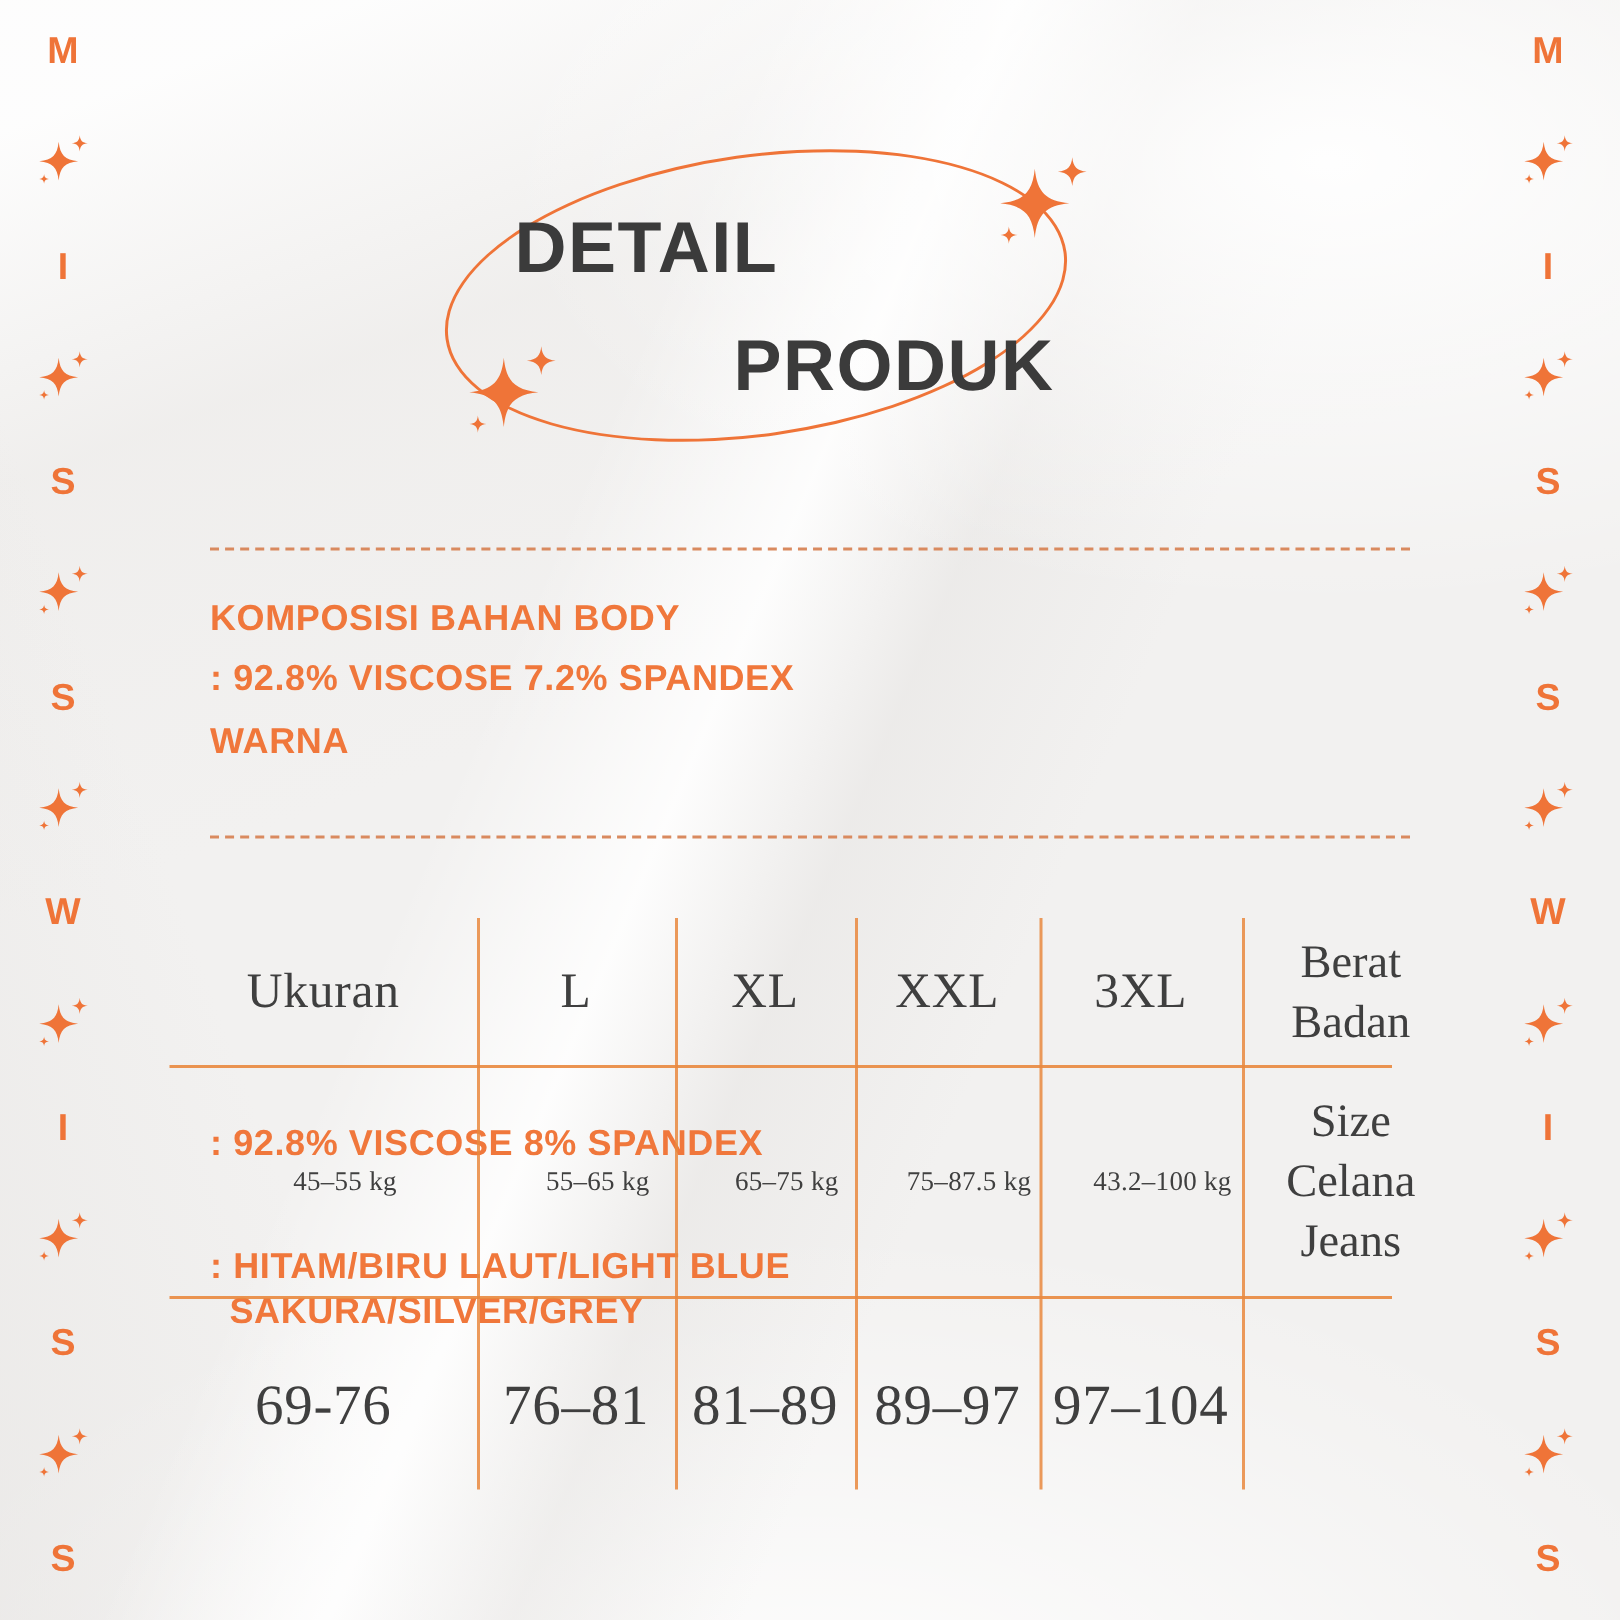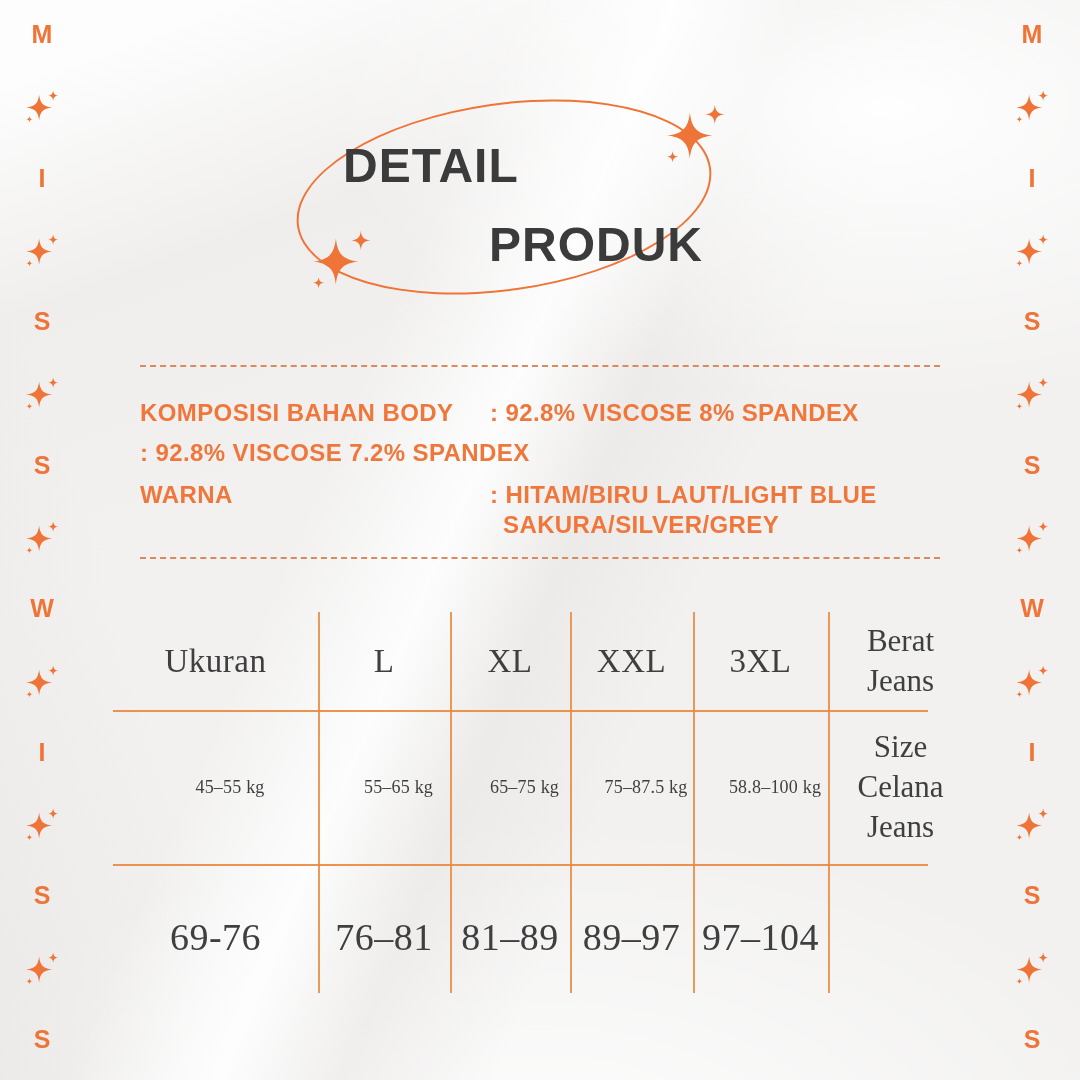--- a/index.html
+++ b/index.html
@@ -29,21 +29,21 @@
   .title1{left:343px;top:142px;}
   .title2{left:489px;top:221px;}
   .spark-title{position:absolute;width:64px;height:64px;color:#ef7438;z-index:3;}
   .spark-t1{left:663px;top:101px;}
   .spark-t2{left:309px;top:227px;}
   
   .dash{position:absolute;left:140px;width:800px;height:0;border-top:2.5px dashed #d98a5f;}
   .dash-top{top:365px;}
   .dash-bottom{top:557px;}
   .comp-row{position:absolute;left:140px;display:flex;color:#f0773b;font-weight:700;
-            font-size:24px;letter-spacing:0.4px;line-height:1.25;white-space:nowrap;}
+            font-size:24px;letter-spacing:0.4px;line-height:1.25;white-space:nowrap;flex-direction:column;}
   .comp-label{width:350px;flex:0 0 350px;}
   .comp-r1{top:398px;}
   .comp-r2{top:438px;}
   .comp-r3{top:480px;justify-content:flex-end;}
   .comp-value-line2{padding-left:13px;}
   
   .tbl{position:absolute;left:113px;top:612px;width:860px;height:398px;
        display:grid;grid-template-columns:205px 132px 120px 123px 135px 145px;
        grid-template-rows:98px 154px 146px;color:#3f3f3f;font-family:Liberation Serif, serif;}
   .cell{display:flex;align-items:center;justify-content:center;text-align:center;}
@@ -174,28 +174,28 @@
 
     <div class="cell th">Ukuran</div>
     <div class="cell th">L</div>
     <div class="cell th">XL</div>
     <div class="cell th">XXL</div>
     <div class="cell th">3XL</div>
 
     <div class="cell rowlabel">
       <span>
         <span style="display:block">Berat</span>
-        <span style="display:block">Jeans</span>
+        <span style="display:block">Badan</span>
       </span>
     </div>
     <div class="cell wval">45–55 kg</div>
     <div class="cell wval">55–65 kg</div>
     <div class="cell wval">65–75 kg</div>
     <div class="cell wval">75–87.5 kg</div>
-    <div class="cell wval">58.8–100 kg</div>
+    <div class="cell wval">43.2–100 kg</div>
 
     <div class="cell rowlabel">
       <span>
         <span style="display:block">Size</span>
         <span style="display:block">Celana Jeans</span>
       </span>
     </div>
     <div class="cell jval">69-76</div>
     <div class="cell jval">76–81</div>
     <div class="cell jval">81–89</div>

